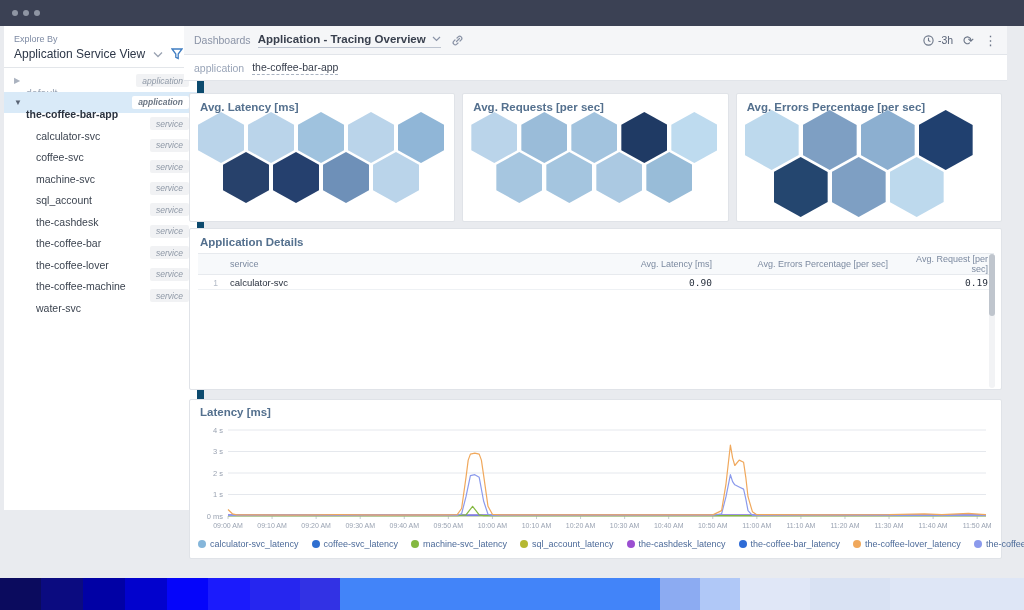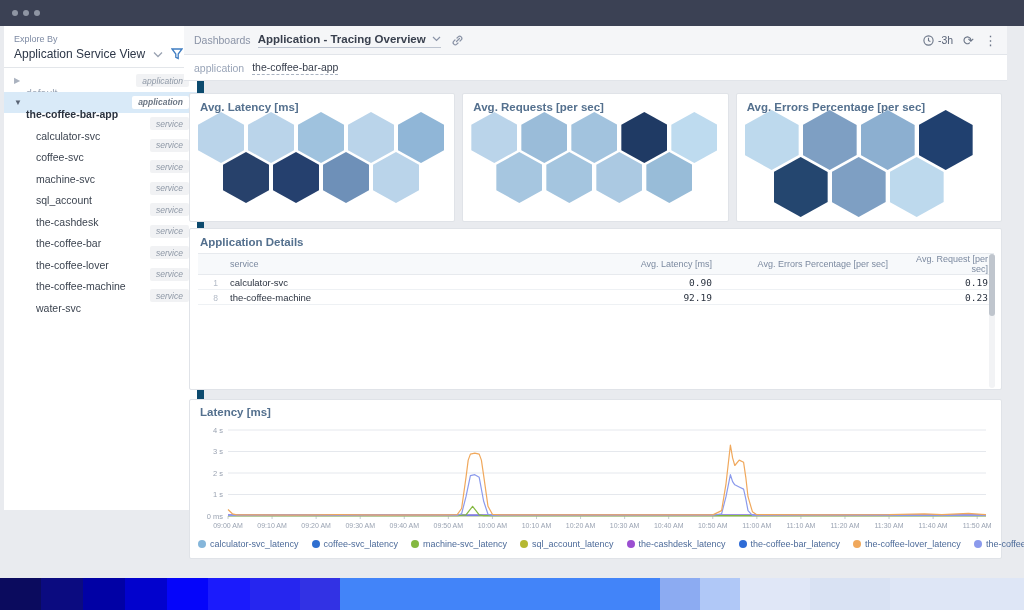--- a/index.html
+++ b/index.html
@@ -238,26 +238,20 @@
                 <th class="num">Avg. Errors Percentage [per sec]</th>
                 <th class="num">Avg. Request [per sec]</th>
               </tr>
             </thead>
           <tbody id="dtable-body">
               <tr>
                 <td class="svc"><span class="rn">1</span>calculator-svc</td>
                 <td class="val">0.90</td>
                 <td class="val"></td>
                 <td class="val">0.19</td>
-              </tr>
-              <tr>
-                <td class="svc"><span class="rn">8</span>the-coffee-machine</td>
-                <td class="val">92.19</td>
-                <td class="val"></td>
-                <td class="val">0.23</td>
               </tr>
             </tbody>
         </table>
         <div class="vscroll">
             <div class="vthumb"></div>
           </div>
       </div>
 
       <div class="panel latency">
         <div class="ptitle">Latency [ms]</div>

